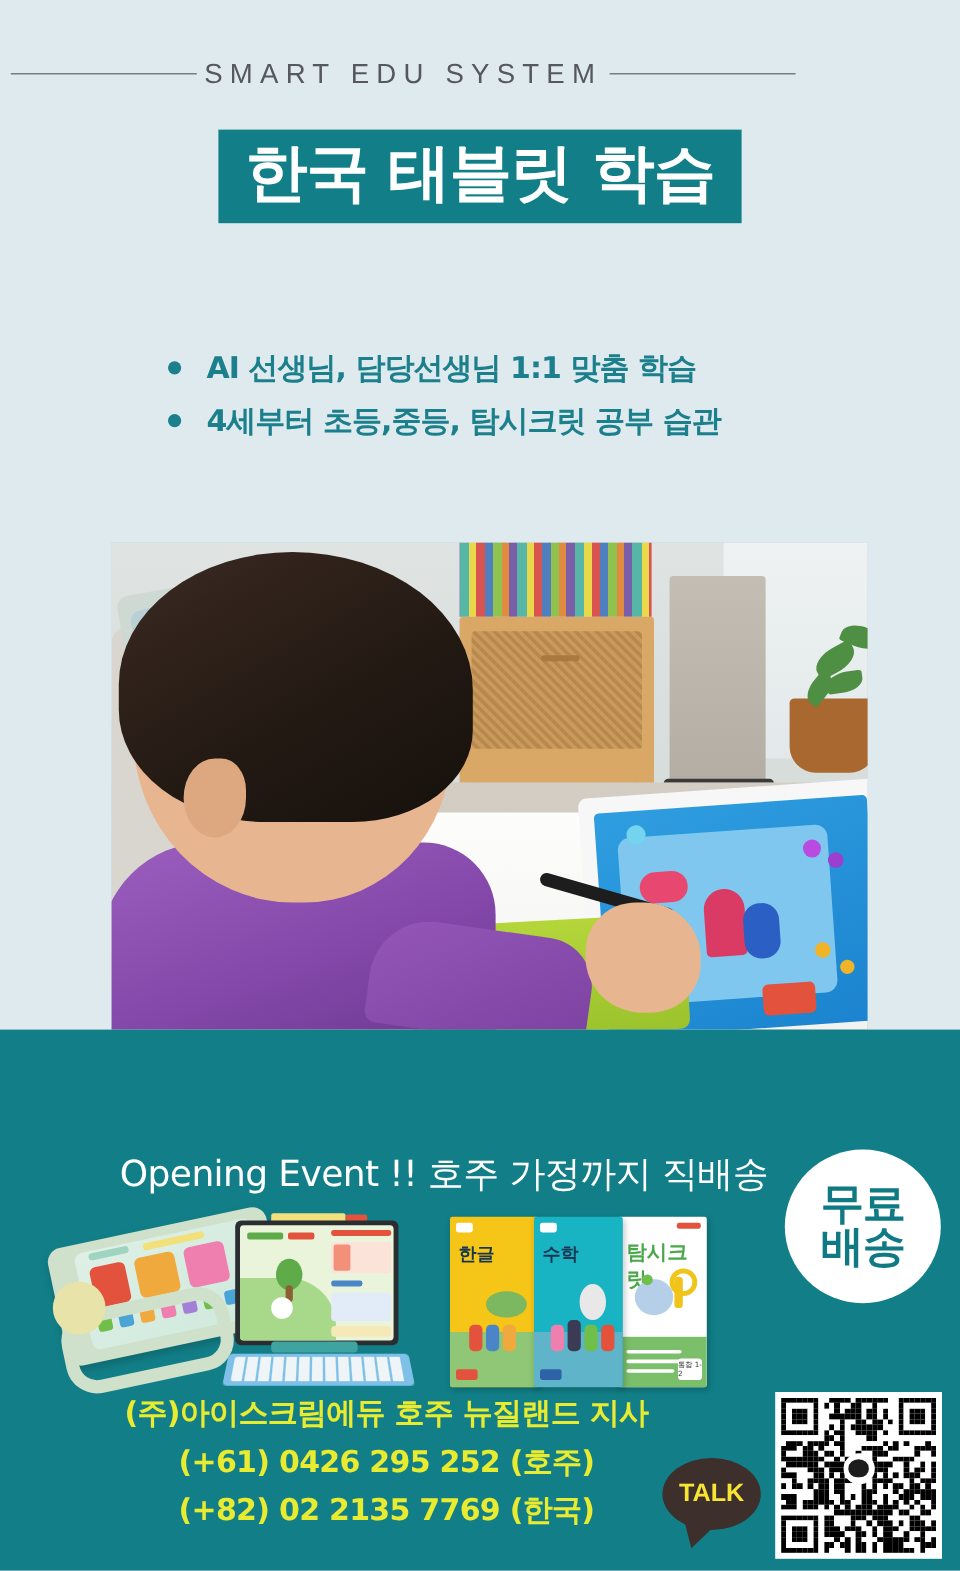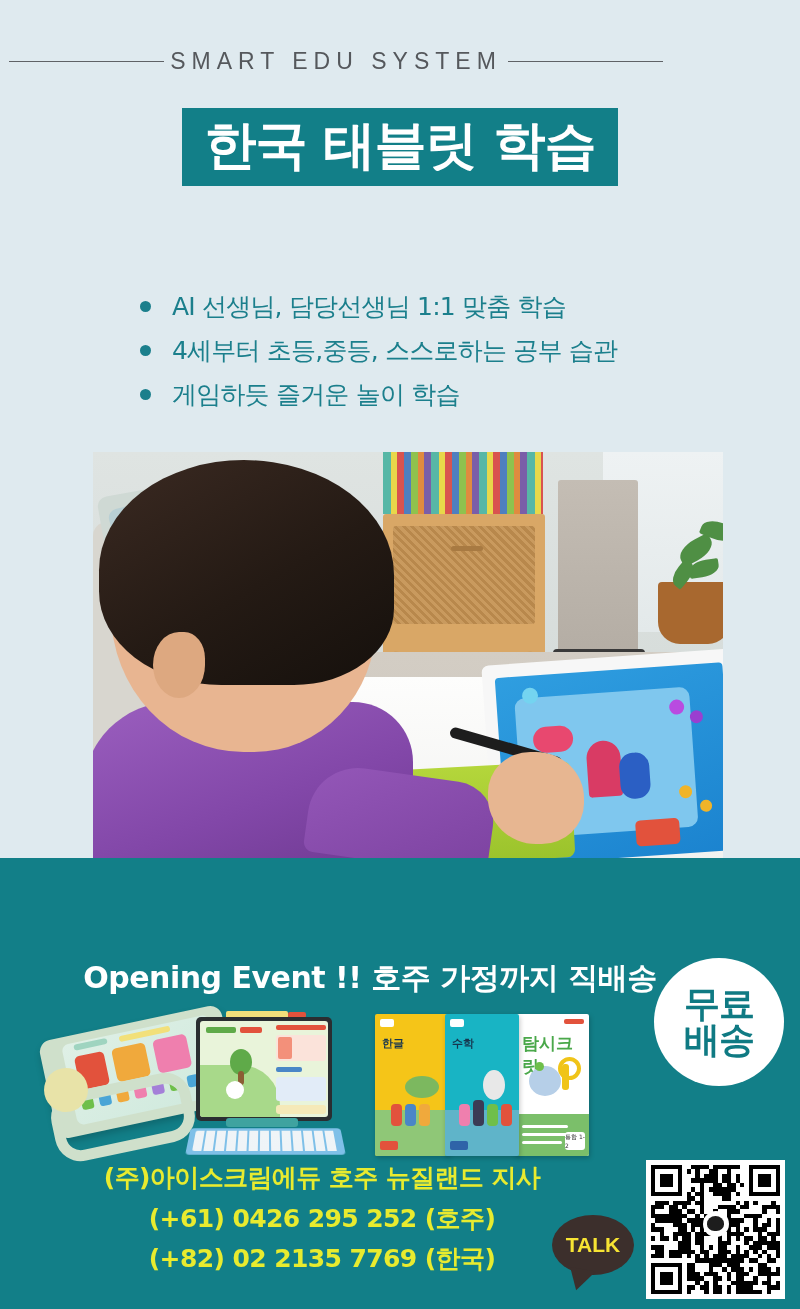--- a/index.html
+++ b/index.html
@@ -71,21 +71,21 @@
 
   
   .bullets{
     position:absolute;left:140px;top:290px;width:560px;
   }
   .bullet-row{
     display:flex;align-items:center;
     margin-bottom:11px;
     color:#1b7f8c;
     font-size:25px;
-    font-weight:normal;
+    font-weight:bold;
     letter-spacing:-0.8px;
     white-space:nowrap;
     font-family:"DejaVu Sans","Liberation Sans",sans-serif;
   }
   .bullet-dot{
     width:11px;height:11px;border-radius:50%;
     background:#1b7f8c;flex:0 0 auto;margin-right:21px;
   }
 
   
@@ -175,21 +175,21 @@
     font-weight:400;
     letter-spacing:-0.5px;
     white-space:nowrap;
     font-family:"DejaVu Sans","Liberation Sans",sans-serif;
   }
   .event-line{
     position:absolute;left:0;top:100px;width:740px;
     text-align:center;
     color:#ffffff;
     font-size:30px;
-    font-weight:700;
+    font-weight:400;
     letter-spacing:-0.5px;
     white-space:nowrap;
     font-family:"DejaVu Sans","Liberation Sans",sans-serif;
   }
 
   
   .badge{
     position:absolute;right:16px;top:100px;
     width:130px;height:128px;border-radius:50%;
     background:#ffffff;
@@ -238,21 +238,21 @@
   .p-kb-hinge{position:absolute;left:38px;top:110px;width:72px;height:9px;
     background:#3fa3a0;border-radius:3px;}
 
   
   .p-books{position:absolute;left:375px;top:6px;width:230px;height:142px;}
   .bk{position:absolute;top:0;width:74px;height:142px;border-radius:2px;
     box-shadow:1px 2px 5px rgba(0,0,0,.22);overflow:hidden;}
   .bk1{left:0;background:#f5c518;}
   .bk2{left:70px;background:#18b4c4;}
   .bk3{left:140px;background:#ffffff;}
-  .bk-title{position:absolute;top:22px;left:7px;font-size:11px;font-weight:bold;
+  .bk-title{position:absolute;top:22px;left:7px;font-size:15px;font-weight:bold;
     color:#17364f;font-family:"DejaVu Sans","Liberation Sans",sans-serif;}
   .bk3 .bk-title{color:#4aa84a;font-size:17px;top:18px;}
   .bk-tag{position:absolute;left:5px;bottom:6px;width:18px;height:9px;
     background:#e2523c;border-radius:2px;}
   .bk-gfield{position:absolute;left:0;bottom:0;width:74px;height:46px;
     background:#8fc777;}
   .bk3 .bk-gfield{background:#7bbf6a;height:42px;}
   .bk-kid{position:absolute;bottom:30px;width:11px;height:22px;border-radius:4px;}
   .bk-blob{position:absolute;border-radius:50%;}
 
@@ -324,25 +324,21 @@
     </div>
 
 
     <div class="bullets">
       <div class="bullet-row">
         <span class="bullet-dot"></span>
         <span>AI 선생님, 담당선생님 1:1 맞춤 학습</span>
       </div>
       <div class="bullet-row">
         <span class="bullet-dot"></span>
-        <span>4세부터 초등,중등, 스스로하는 공부 습관</span>
-      </div>
-      <div class="bullet-row">
-        <span class="bullet-dot"></span>
-        <span>게임하듯 즐거운 놀이 학습</span>
+        <span>4세부터 초등,중등, 탐시크릿 공부 습관</span>
       </div>
     </div>
 
     <div class="photo">
       <div class="ph-wall"></div>
       <div class="ph-window"></div>
       <div class="ph-shelfbooks"></div>
       <div class="ph-cabinet"></div>
       <div class="ph-basket"></div>
       <div class="ph-baskethandle"></div>

